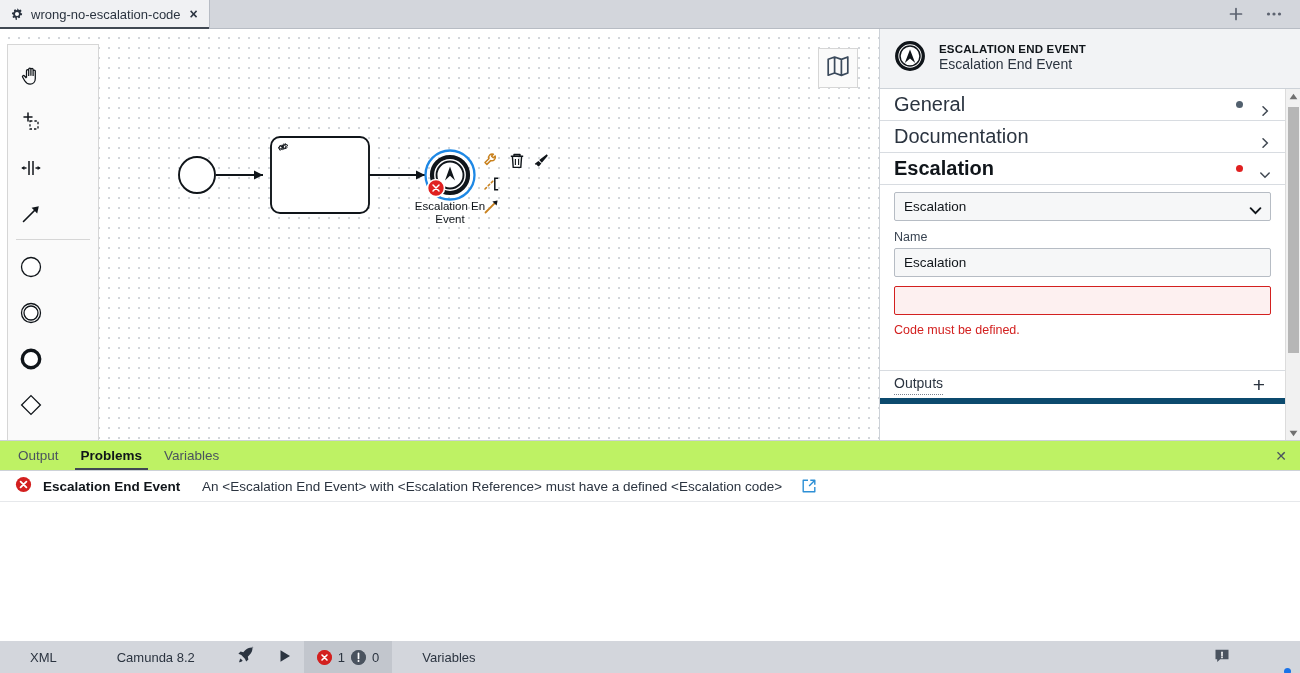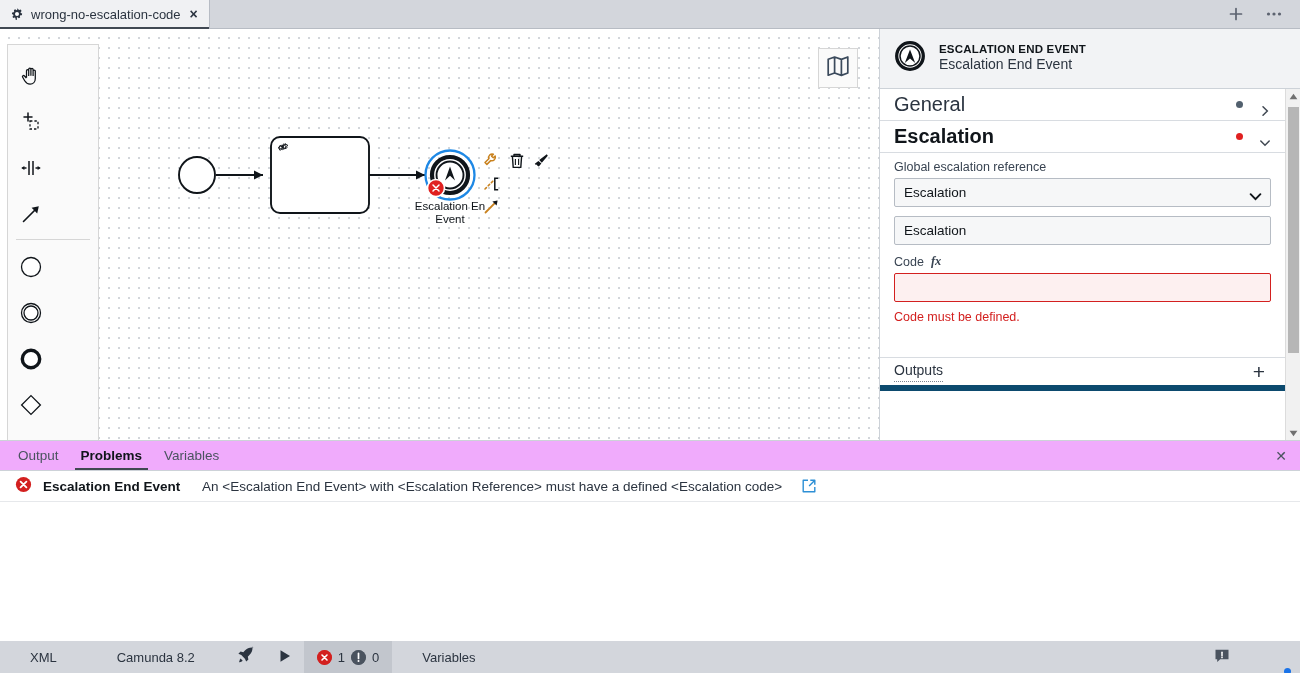--- a/index.html
+++ b/index.html
@@ -166,21 +166,21 @@
     background: #b6b6b6; cursor: pointer;
   }
 
   
   .bottom {
     position: absolute; left: 0; top: 440px; width: 1300px; height: 201px;
     background: #ffffff; border-top: 1px solid #cdd2d8;
   }
   .bp-tabs {
     display: flex; align-items: stretch; height: 30px;
-    background: #f0abfc; border-bottom: 1px solid #cdd2d8;
+    background: #bef264; border-bottom: 1px solid #cdd2d8;
     padding-left: 7px;
   }
   .bp-tab {
     display: flex; align-items: center; padding: 0 11px;
     font-size: 13.5px; color: #4a535f; cursor: pointer; position: relative;
   }
   .bp-tab.active { font-weight: bold; color: #10151a; }
   .bp-tab.active::after {
     content: ""; position: absolute; left: 5px; right: 5px; bottom: 0; height: 2px;
     background: #404852;
@@ -405,55 +405,60 @@
         <div class="group-head">
           <span class="gh-label">General</span>
           <span class="dot" style="background:#52606e"></span>
           <span class="chev">
             <svg width="12" height="12" viewBox="0 0 12 12">
                 <path d="M4 1.8L8.3 6 4 10.2" fill="none" stroke="#404852" stroke-width="1.5" stroke-linecap="round"></path>
               </svg>
           </span>
         </div>
 
+        <div class="group-head">
+          <span class="gh-label">Documentation</span>
+          <span class="dot"></span>
+          <span class="chev">
+            <svg width="12" height="12" viewBox="0 0 12 12">
+                <path d="M4 1.8L8.3 6 4 10.2" fill="none" stroke="#404852" stroke-width="1.5" stroke-linecap="round"></path>
+              </svg>
+          </span>
+        </div>
 
         <div class="group-head open">
           <span class="gh-label">Escalation</span>
           <span class="dot" style="background:#e02020"></span>
           <span class="chev">
             <svg width="12" height="12" viewBox="0 0 12 12">
                 <path d="M1.8 4L6 8.3 10.2 4" fill="none" stroke="#404852" stroke-width="1.5" stroke-linecap="round"></path>
               </svg>
           </span>
         </div>
 
         <div class="group-body">
           <div class="field">
-            <div class="field-label">Global escalation reference</div>
             <div class="sel-wrap">
               <select class="inp">
                 <option>Escalation</option>
               </select>
               <span class="sel-chev">
                 <svg width="13" height="10" viewBox="0 0 13 10">
                     <path d="M1.6 2.2L6.5 7.2 11.4 2.2" fill="none" stroke="#10151a" stroke-width="1.9" stroke-linecap="round"></path>
                   </svg>
               </span>
             </div>
           </div>
 
           <div class="field">
+            <div class="field-label">Name</div>
             <input class="inp" type="text" value="Escalation" style="">
           </div>
 
           <div class="field">
-            <div class="field-label">
-              <span>Code</span>
-              <span class="fx">fx</span>
-            </div>
             <input class="inp error" type="text" value="" style="">
             <div class="err-msg">Code must be defined.</div>
           </div>
         </div>
 
         <div class="outputs-row">
           <span class="outputs-label">Outputs</span>
           <span class="outputs-spacer"></span>
           <span class="plus-btn">+</span>
         </div>

